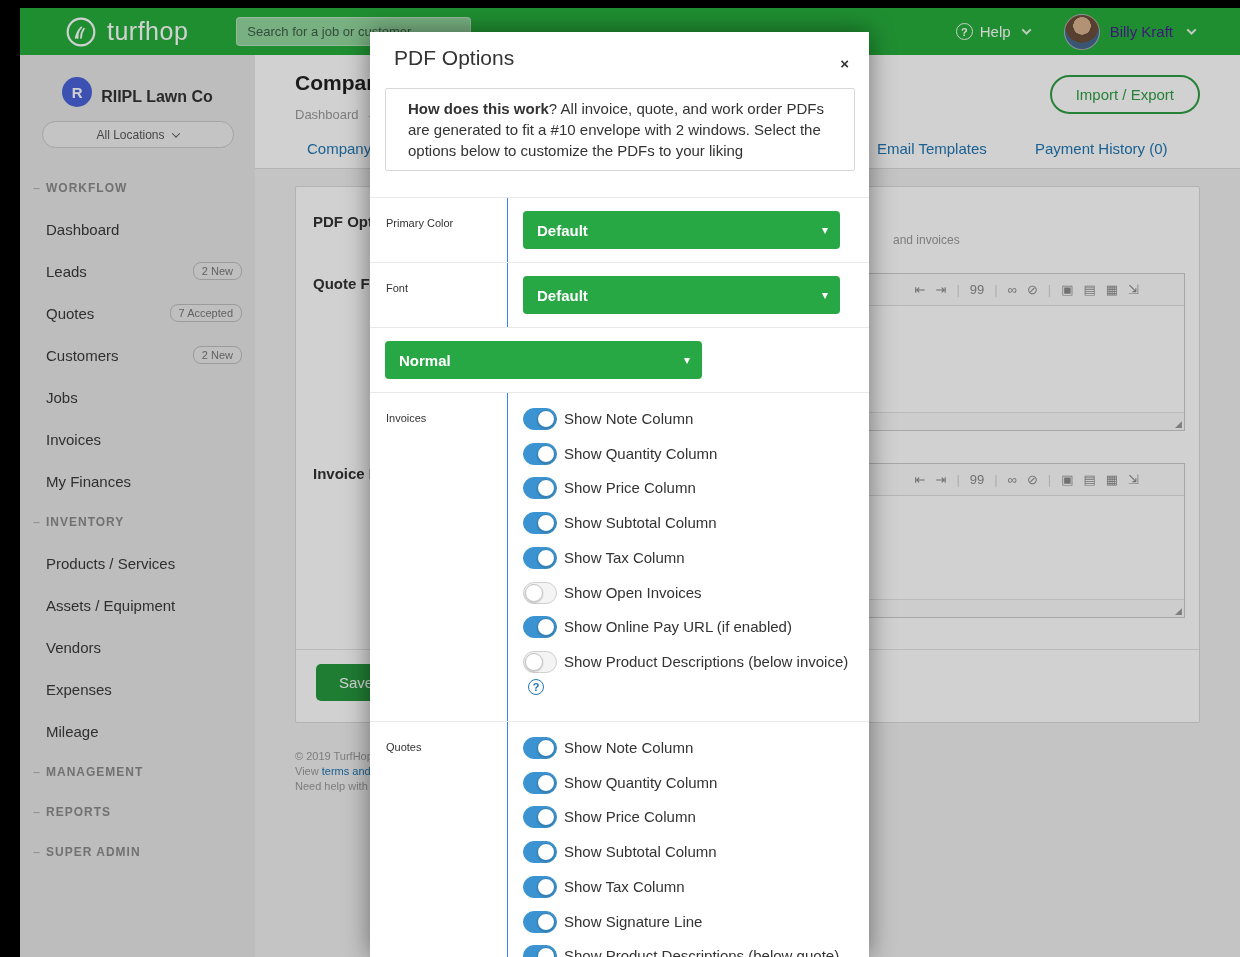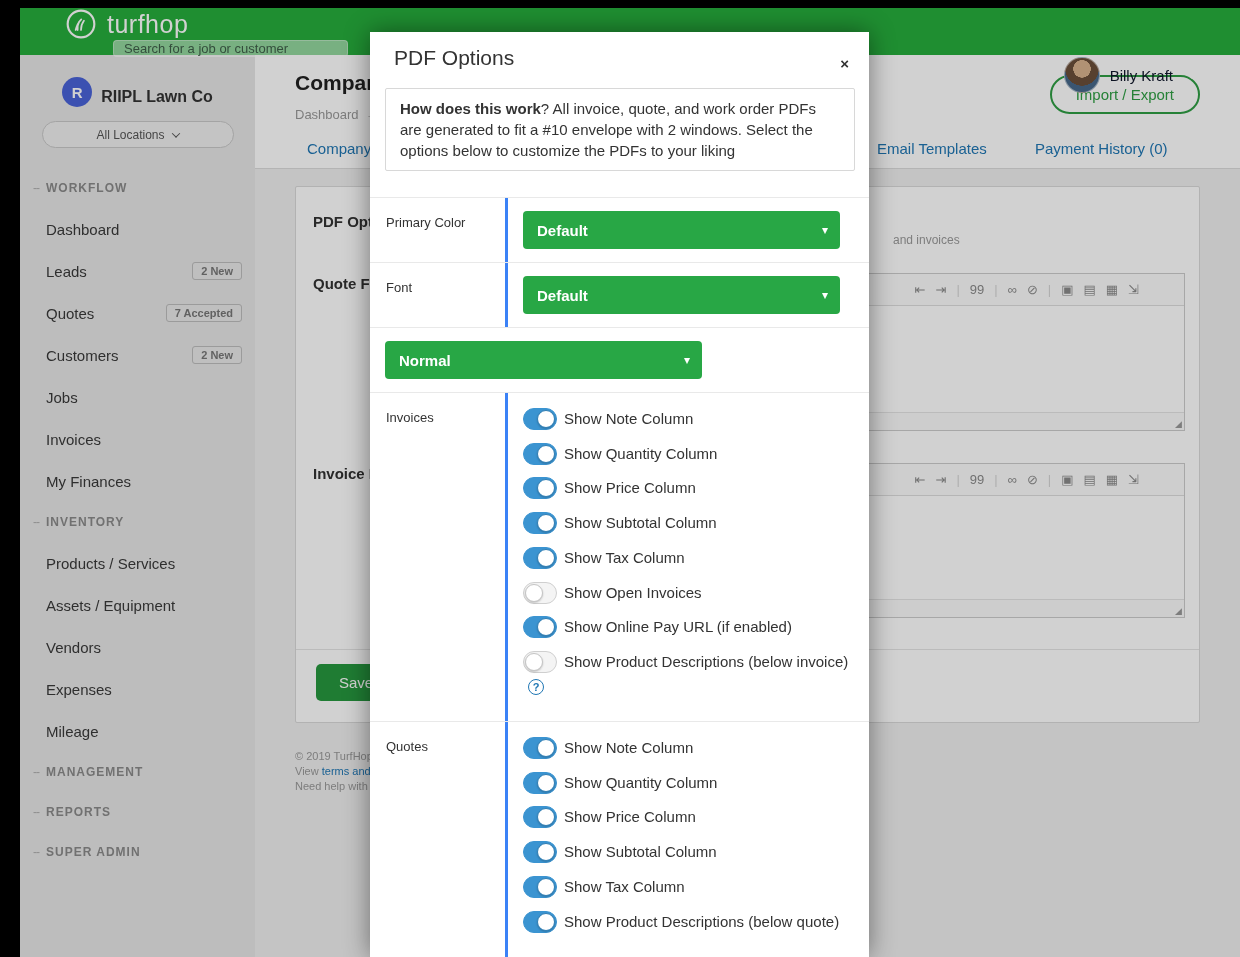--- a/index.html
+++ b/index.html
@@ -10,45 +10,45 @@
     --link-blue:#2077b4;
     --import-green:#2f9e44;
     --company-logo-blue:#4a63d8;
   }
   *{margin:0;padding:0;box-sizing:border-box;}
   body{font-family:"Liberation Sans",sans-serif;background:#000;}
   .page{position:relative;width:1240px;height:957px;background:#000;overflow:hidden;}
   .app{position:absolute;left:20px;top:8px;right:0;bottom:0;background:#efefef;overflow:hidden;}
 
   
-  .navbar{position:absolute;top:0;left:0;right:0;height:47px;background:var(--brand-green);display:flex;align-items:flex-start;padding:0 45px;z-index:2;flex-direction:column;}
+  .navbar{position:absolute;top:0;left:0;right:0;height:47px;background:var(--brand-green);display:flex;align-items:center;padding:0 45px;z-index:2;}
   .brand{display:flex;align-items:center;gap:10px;cursor:pointer;}
   .brand-icon svg{display:block;}
   .brand-text{color:#fff;font-size:25px;letter-spacing:.5px;}
   .nav-search{margin-left:48px;width:235px;height:29px;border:1px solid rgba(255,255,255,.35);border-radius:4px;background:rgba(255,255,255,.5);padding:0 10px;font-size:13px;color:#1d3b26;outline:none;font-family:"Liberation Sans",sans-serif;}
   .nav-search::placeholder{color:#3f5f49;}
   .nav-right{margin-left:auto;display:flex;align-items:center;}
   .help-menu{display:flex;align-items:center;gap:7px;color:#fff;font-size:15px;cursor:pointer;}
   .circle-q{width:17px;height:17px;border:1px solid rgba(255,255,255,.95);border-radius:50%;font-size:11px;font-weight:bold;display:flex;align-items:center;justify-content:center;}
   .chev{width:7px;height:7px;border-right:2px solid rgba(255,255,255,.9);border-bottom:2px solid rgba(255,255,255,.9);transform:rotate(45deg) translate(-1px,-1px);margin-left:5px;}
-  .user-menu{display:flex;align-items:center;gap:10px;color:#0f172a;font-size:15px;margin-left:34px;cursor:pointer;}
+  .user-menu{display:flex;align-items:center;gap:10px;color:#4c1d95;font-size:15px;margin-left:34px;cursor:pointer;}
   .avatar{width:36px;height:36px;border-radius:50%;border:1px solid rgba(255,255,255,.5);background:radial-gradient(circle at 50% 32%,#d8b38e 0 30%,#6b4f3a 31% 58%,#47688a 59%);}
 
   
   .sidebar{position:absolute;top:47px;left:0;bottom:0;width:235px;background:#e7e7e7;z-index:1;overflow:hidden;}
   .company{display:flex;align-items:center;justify-content:center;gap:9px;padding-top:22px;}
   .logo-circle{width:30px;height:30px;border-radius:50%;background:var(--company-logo-blue);color:#fff;font-weight:bold;font-size:15px;display:flex;align-items:center;justify-content:center;}
   .company-name{font-size:16px;font-weight:bold;color:#333;margin-top:10px;}
   .locations{margin:14px auto 0;width:192px;height:27px;border:1px solid #c8c8c8;border-radius:14px;background:#f0f0f0;display:flex;align-items:center;justify-content:center;gap:8px;font-size:12px;color:#555;cursor:pointer;}
   .chev-dark{width:6px;height:6px;border-right:1.5px solid #555;border-bottom:1.5px solid #555;transform:rotate(45deg) translate(-1px,-1px);}
   .nav{margin-top:20px;list-style:none;}
   .nav-entry{height:42px;display:flex;align-items:center;padding-left:26px;font-size:15px;color:#3a3a3a;cursor:pointer;}
   .nav-entry.nav-header{font-size:12px;font-weight:bold;color:#8a8a8a;letter-spacing:1px;padding-left:13px;height:40px;}
   .dash{color:#adadad;margin-right:7px;letter-spacing:-1px;font-weight:normal;}
-  .badge{margin-left:auto;margin-right:13px;background:#e9e9e9;border:1px solid #bdbdbd;color:#777;font-size:11px;font-weight:bold;letter-spacing:0;padding:2px 8px;border-radius:3px;white-space:nowrap;}
+  .badge{margin-left:auto;margin-right:13px;background:#e9e9e9;border:1px solid #bdbdbd;color:#777;font-size:11px;font-weight:normal;letter-spacing:0;padding:2px 8px;border-radius:8px;white-space:nowrap;}
 
   
   .main{position:absolute;top:47px;left:235px;right:0;bottom:0;background:#efefef;}
   .main-header{position:relative;height:114px;background:#fff;}
   .page-title{position:absolute;left:40px;top:16px;font-size:21px;font-weight:bold;color:#222;white-space:nowrap;}
   .breadcrumb{position:absolute;left:40px;top:52px;font-size:13px;color:#999;white-space:nowrap;}
   .breadcrumb .sep{margin:0 7px;color:#999;}
   .import-btn{position:absolute;right:40px;top:20px;padding:9px 24px;border:2px solid var(--import-green);border-radius:21px;background:#fff;color:var(--import-green);font-size:15px;cursor:pointer;font-family:"Liberation Sans",sans-serif;}
   .tabs{position:absolute;left:0;right:0;bottom:0;height:38px;border-bottom:1px solid #dcdcdc;}
   .tab{position:absolute;line-height:36px;font-size:15px;color:var(--link-blue);cursor:pointer;white-space:nowrap;}
@@ -76,24 +76,24 @@
   .save-btn{position:absolute;left:20px;top:477px;background:var(--save-green);color:#fff;border:none;border-radius:5px;padding:10px 23px;font-size:15px;cursor:pointer;font-family:"Liberation Sans",sans-serif;}
   .app-footer{position:absolute;left:40px;top:580px;font-size:11px;color:#999;line-height:15px;white-space:nowrap;}
   .app-footer a{color:var(--link-blue);text-decoration:none;cursor:pointer;}
 
   
   .overlay{position:absolute;inset:0;background:rgba(0,0,0,.18);z-index:50;}
   .modal{position:absolute;left:370px;top:32px;width:499px;bottom:0;background:#fff;z-index:60;box-shadow:0 0 24px rgba(0,0,0,.45);overflow:hidden;}
   .modal-head{padding:14px 24px 12px;position:relative;}
   .modal-title{font-size:21px;color:#333;}
   .modal-close{position:absolute;right:20px;top:24px;font-size:15px;font-weight:bold;color:#333;cursor:pointer;line-height:1;}
-  .modal-intro{margin:6px 14px 26px 15px;border:1px solid #d8d8d8;border-radius:2px;padding:9px 14px;font-size:15px;line-height:21px;color:#333;}
+  .modal-intro{margin:6px 14px 26px 15px;border:1px solid #d8d8d8;border-radius:2px;padding:9px 22px;font-size:15px;line-height:21px;color:#333;}
   .modal-intro b{font-weight:bold;}
   .m-row{display:flex;border-top:1px solid #e9e9e9;}
-  .m-label{width:138px;padding:15px 10px 15px 16px;font-size:13px;color:#333;border-right:3px solid #3b82f6;line-height:20px;}
+  .m-label{width:138px;padding:15px 10px 15px 16px;font-size:11px;color:#333;border-right:1px solid #3b82f6;line-height:20px;}
   .m-control{flex:1;padding:13px 16px 13px 15px;}
   .m-select{width:317px;height:38px;background:var(--button-green);border-radius:4px;color:#fff;font-size:15px;font-weight:bold;display:flex;align-items:center;padding:0 14px;position:relative;cursor:pointer;}
   .m-select .caret{position:absolute;right:12px;font-size:12px;font-weight:normal;}
   .toggle-row{margin-bottom:10px;line-height:24px;}
   .toggle{position:relative;display:inline-block;width:34px;height:22px;border-radius:11px;background:#f4f4f4;border:1px solid #cfcfcf;vertical-align:middle;cursor:pointer;}
   .knob{position:absolute;top:1px;left:1px;width:18px;height:18px;border-radius:50%;background:#fff;border:1px solid #c4c4c4;box-shadow:0 1px 2px rgba(0,0,0,.2);}
   .toggle.on{background:var(--toggle-blue);border-color:var(--toggle-blue);}
   .toggle.on .knob{left:auto;right:1px;border-color:#2e7db3;}
   .t-label{margin-left:7px;font-size:15px;color:#333;vertical-align:middle;text-align:right;}
   .help-q{display:inline-block;width:16px;height:16px;border:1px solid var(--link-blue);border-radius:50%;color:var(--link-blue);font-size:11px;font-weight:bold;text-align:center;line-height:15px;margin-left:5px;vertical-align:middle;cursor:pointer;}
@@ -392,18 +392,19 @@
           <div class="toggle-row"><span class="toggle on"><span class="knob"></span></span><span class="t-label">Show Note Column</span></div>
 
           <div class="toggle-row"><span class="toggle on"><span class="knob"></span></span><span class="t-label">Show Quantity Column</span></div>
 
           <div class="toggle-row"><span class="toggle on"><span class="knob"></span></span><span class="t-label">Show Price Column</span></div>
 
           <div class="toggle-row"><span class="toggle on"><span class="knob"></span></span><span class="t-label">Show Subtotal Column</span></div>
 
           <div class="toggle-row"><span class="toggle on"><span class="knob"></span></span><span class="t-label">Show Tax Column</span></div>
 
+          <div class="toggle-row"><span class="toggle on"><span class="knob"></span></span><span class="t-label">Show Signature Line</span></div>
 
           <div class="toggle-row"><span class="toggle on"><span class="knob"></span></span><span class="t-label">Show Product Descriptions (below quote)</span></div>
         </div>
     </div>
   </div>
 </div>
 
 </body></html>

